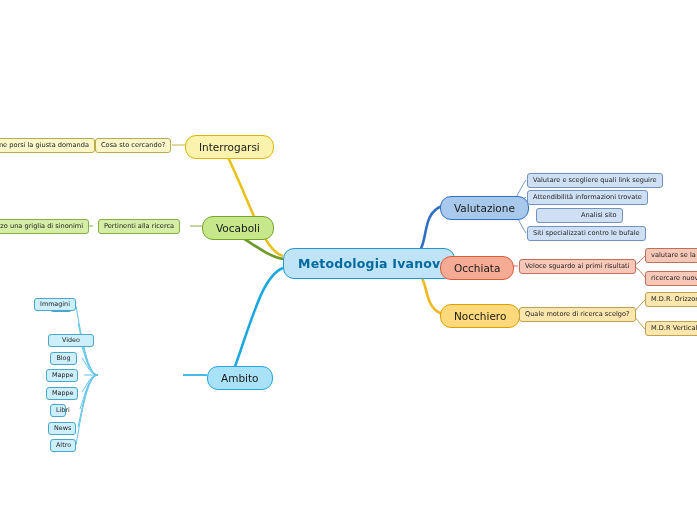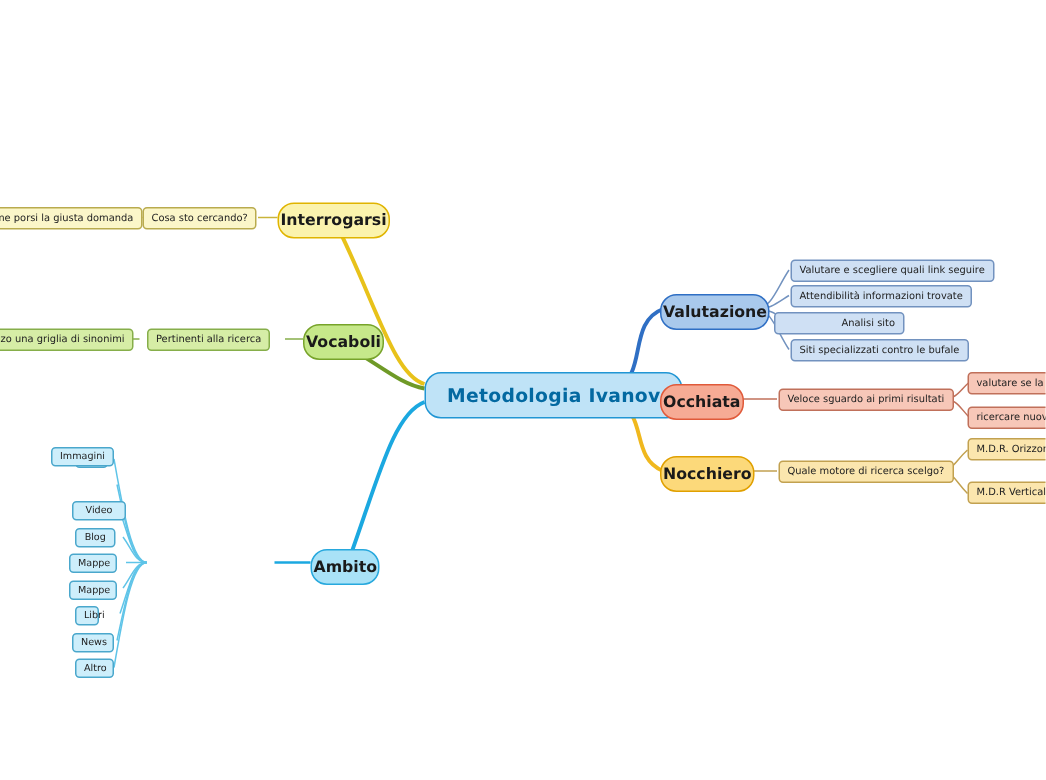--- a/index.html
+++ b/index.html
@@ -15,21 +15,21 @@
 
   
   .root{
     background:#bfe3f7;border:1.6px solid #2196d4;border-radius:11px;
     color:#0369a1;font-weight:bold;font-size:12.5px;
     padding:7px 14px;letter-spacing:.2px;
   }
   
   .main{
     border-radius:11px;border-width:1.5px;border-style:solid;
-    font-weight:bold;font-size:10.5px;padding:5px 1px;color:#1a1a1a;
+    font-weight:normal;font-size:10.5px;padding:5px 13px;color:#1a1a1a;
     text-align:left;
   }
   .main.yellow{background:#fbf3ad;border-color:#e0b400;}
   .main.green {background:#c6e88a;border-color:#77a32a;}
   .main.cyan  {background:#a9e2f7;border-color:#27a8dd;}
   .main.blue  {background:#a9c9ec;border-color:#2f6fc4;}
   .main.red   {background:#f6ab95;border-color:#e05a3a;}
   .main.gold  {background:#fcd97a;border-color:#e0a000;}
 
   
@@ -98,32 +98,32 @@
   <div class="node leaf yellow" style="left:-18px;top:138px;">Come porsi la giusta domanda</div>
 
   <div class="node main green" style="left:202px;top:216px;">Vocaboli</div>
   <div class="node leaf green" style="left:98px;top:219px;">Pertinenti alla ricerca</div>
   <div class="node leaf green" style="left:-22px;top:219px;">Utilizzo una griglia di sinonimi</div>
 
   <div class="node main cyan" style="left:207px;top:366px;">Ambito</div>
 
   <div class="node leaf cyan small" style="left:50px;top:299px;width:22px;">Web</div>
   <div class="node leaf cyan small" style="left:34px;top:298px;width:42px;">Immagini</div>
-  <div class="node leaf cyan small" style="left:48px;top:334px;width:36px;">Video</div>
+  <div class="node leaf cyan small" style="left:48px;top:334px;width:46px;">Video</div>
   <div class="node leaf cyan small" style="left:50px;top:352px;width:27px;">Blog</div>
   <div class="node leaf cyan small" style="left:46px;top:369px;width:32px;">Mappe</div>
   <div class="node leaf cyan small" style="left:46px;top:387px;width:32px;">Mappe</div>
   <div class="node leaf cyan small" style="left:50px;top:404px;width:16px;">Libri</div>
   <div class="node leaf cyan small" style="left:48px;top:422px;width:28px;">News</div>
   <div class="node leaf cyan small" style="left:50px;top:439px;width:26px;">Altro</div>
 
   <div class="node main blue" style="left:440px;top:196px;">Valutazione</div>
   <div class="node leaf blue" style="left:527px;top:173px;">Valutare e scegliere quali link seguire</div>
   <div class="node leaf blue" style="left:527px;top:190px;">Attendibilità informazioni trovate</div>
-  <div class="node leaf blue" style="left:516px;top:208px;padding-left:44px;">Analisi sito</div>
+  <div class="node leaf blue" style="left:536px;top:208px;padding-left:44px;">Analisi sito</div>
   <div class="node leaf blue" style="left:527px;top:226px;">Siti specializzati contro le bufale</div>
 
   <div class="node main red" style="left:440px;top:256px;">Occhiata</div>
   <div class="node leaf red" style="left:519px;top:259px;">Veloce sguardo ai primi risultati</div>
   <div class="node leaf red" style="left:645px;top:248px;">valutare se la ricer</div>
   <div class="node leaf red" style="left:645px;top:271px;">ricercare nuove inf</div>
 
   <div class="node main gold" style="left:440px;top:304px;">Nocchiero</div>
   <div class="node leaf gold" style="left:519px;top:307px;">Quale motore di ricerca scelgo?</div>
   <div class="node leaf gold" style="left:645px;top:292px;">M.D.R. Orizzont</div>

